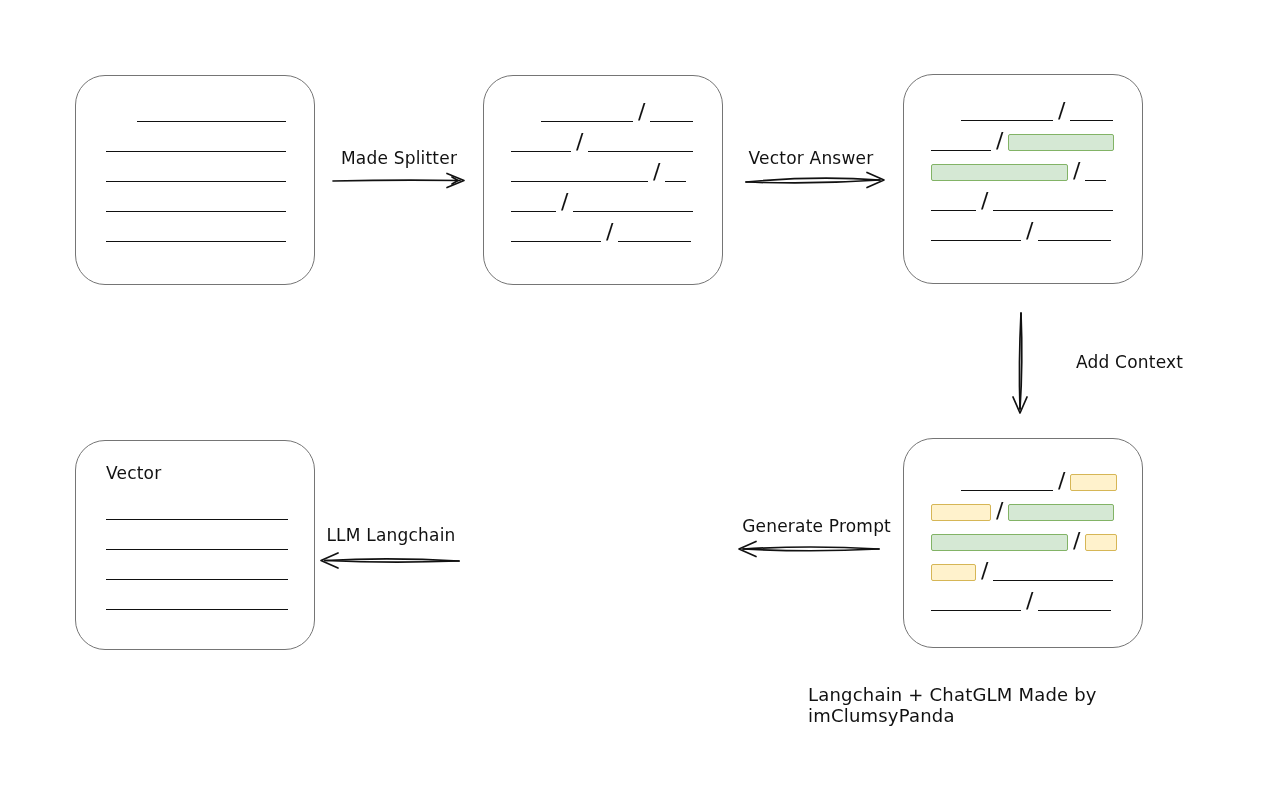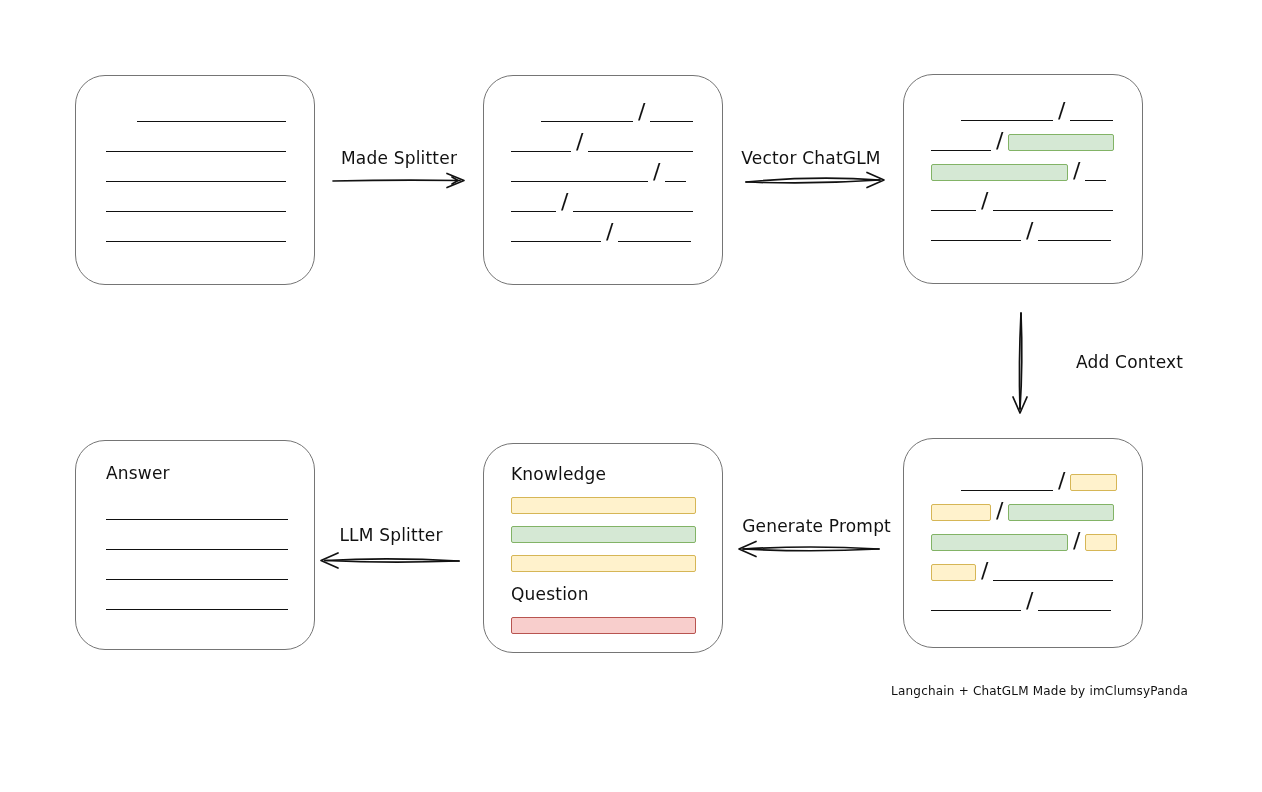--- a/index.html
+++ b/index.html
@@ -49,21 +49,21 @@
   .bar-green{background:var(--green-fill); border:1.6px solid var(--green-stroke);}
   .bar-red{background:var(--red-fill); border:1.6px solid var(--red-stroke);}
 
   .lbl{position:absolute; font-size:17px; white-space:nowrap; letter-spacing:.2px;}
   .l-text-splitter{left:333px; top:148px; width:132px; text-align:center;}
   .l-vector-search{left:737px; top:148px; width:148px; text-align:center;}
   .l-add-context{left:1076px; top:352px;}
   .l-generate-prompt{left:731px; top:516px; width:160px; text-align:right;}
   .l-llm-response{left:322px; top:525px; width:138px; text-align:center;}
 
-  .footer{position:absolute; left:758px; top:684px; width:430px; text-align:right; font-size:12px; letter-spacing:.2px;}
+  .footer{position:absolute; left:808px; top:684px; width:430px; text-align:left; font-size:18px; letter-spacing:.2px;}
 
   svg.arrows{position:absolute; left:0; top:0; pointer-events:none;}
   svg.arrows path{stroke:var(--ink); stroke-width:1.7; fill:none; stroke-linecap:round; stroke-linejoin:round;}
 </style>
 </head>
 <body>
 
 <div class="canvas">
 
   <div class="node n-document">
@@ -173,58 +173,44 @@
           <span class="seg-line" style="width: 120px;"></span>
         </div>
         <div class="seg-row">
           <span class="seg-line" style="width: 90px;"></span>
           <span class="seg-slash">/</span>
           <span class="seg-line" style="width: 73px;"></span>
         </div>
       </div>
   </div>
 
-  <div class="node n-prompt">
-    <div class="prompt-content">
-      <div class="node-title">Knowledge</div>
-      <div>
-          <div class="bar bar-yellow"></div>
-          <div class="bar bar-green"></div>
-          <div class="bar bar-yellow"></div>
-        </div>
-      <div class="node-title q-title">Question</div>
-      <div>
-          <div class="bar bar-red"></div>
-        </div>
-    </div>
-  </div>
 
   <div class="node n-answer">
-    <div class="node-title t-answer">Answer</div>
+    <div class="node-title t-answer">Vector</div>
     <div class="rows pad-ans">
         <div class="seg-row">
           <span class="seg-line" style="width: 182px;"></span>
         </div>
         <div class="seg-row">
           <span class="seg-line" style="width: 182px;"></span>
         </div>
         <div class="seg-row">
           <span class="seg-line" style="width: 182px;"></span>
         </div>
         <div class="seg-row">
           <span class="seg-line" style="width: 182px;"></span>
         </div>
       </div>
   </div>
 
   <div class="lbl l-text-splitter">Made Splitter</div>
-  <div class="lbl l-vector-search">Vector ChatGLM</div>
+  <div class="lbl l-vector-search">Vector Answer</div>
   <div class="lbl l-add-context">Add Context</div>
   <div class="lbl l-generate-prompt">Generate Prompt</div>
-  <div class="lbl l-llm-response">LLM Splitter</div>
+  <div class="lbl l-llm-response">LLM Langchain</div>
 
   <svg class="arrows" width="1262" height="792" viewBox="0 0 1262 792">
     <g>
       <path d="M333,181 Q400,179.5 460,180.5"></path>
       <path d="M447,173.5 L464,180.5 L447,187.5"></path>
       <path d="M452,177 L458,180.5 L452,184"></path>
     </g>
     <g>
       <path d="M746,182 Q815,175.5 880,180"></path>
       <path d="M746,182 Q815,184.5 880,180"></path>

